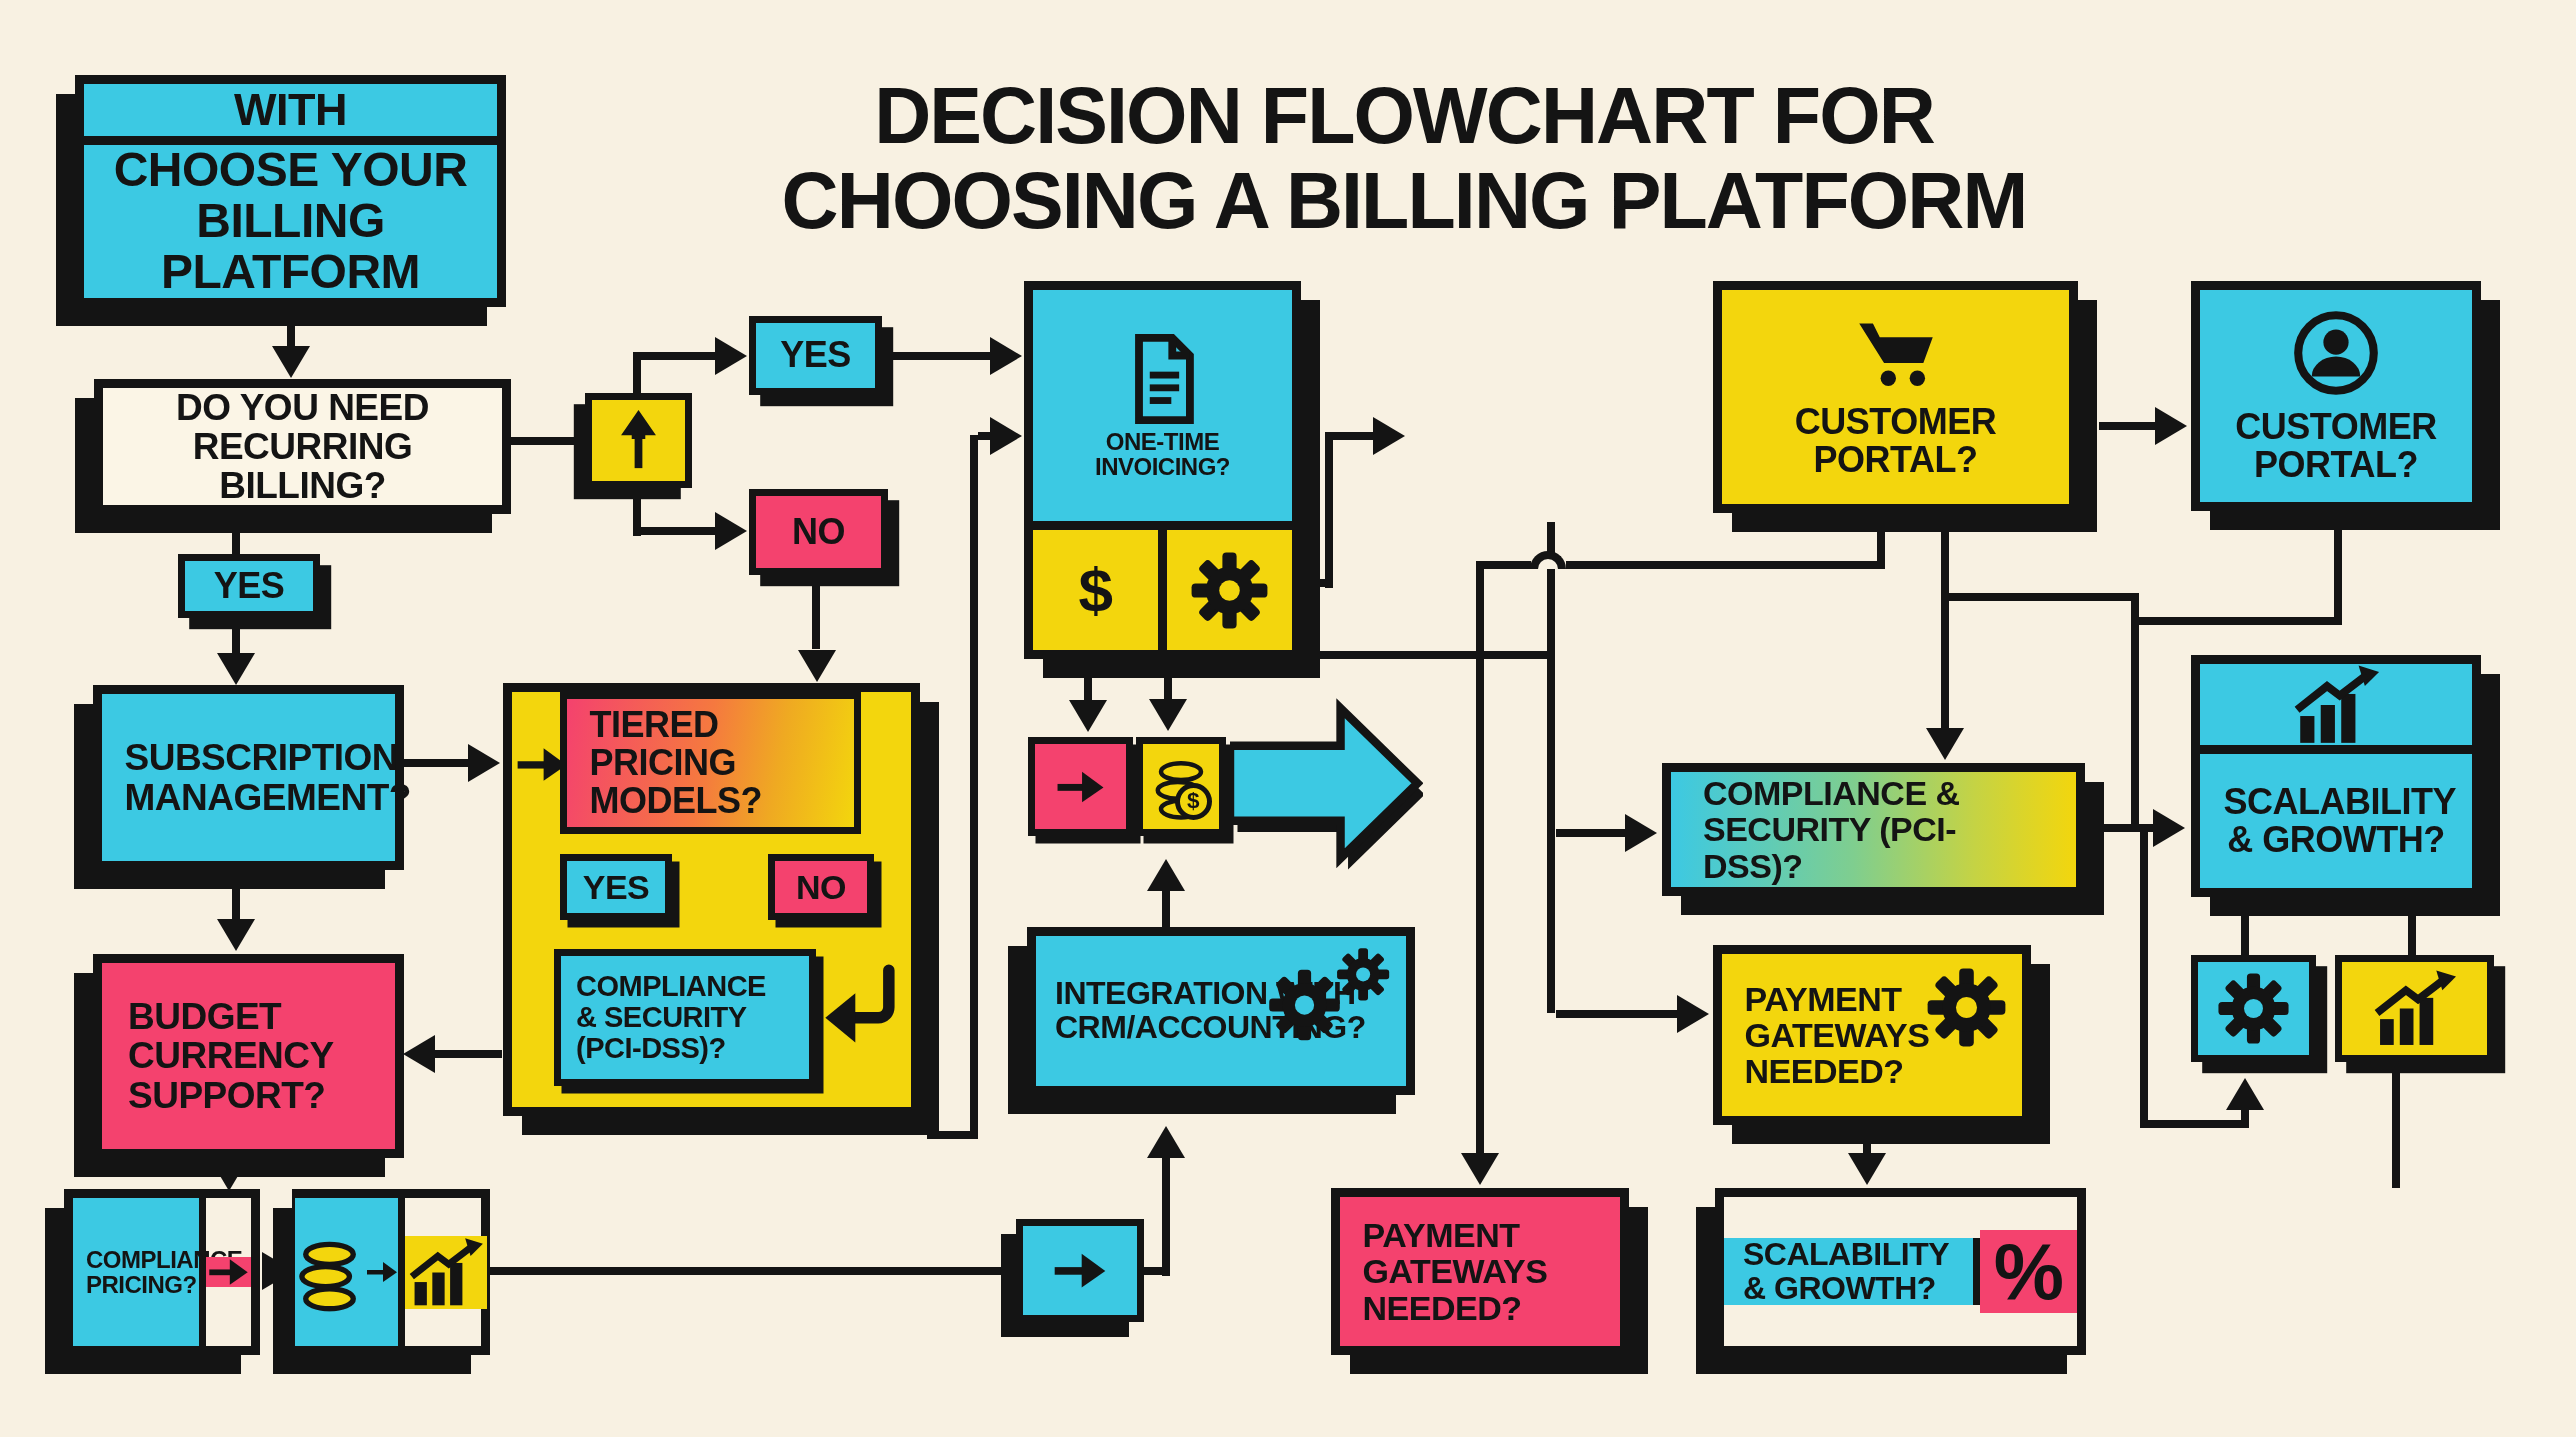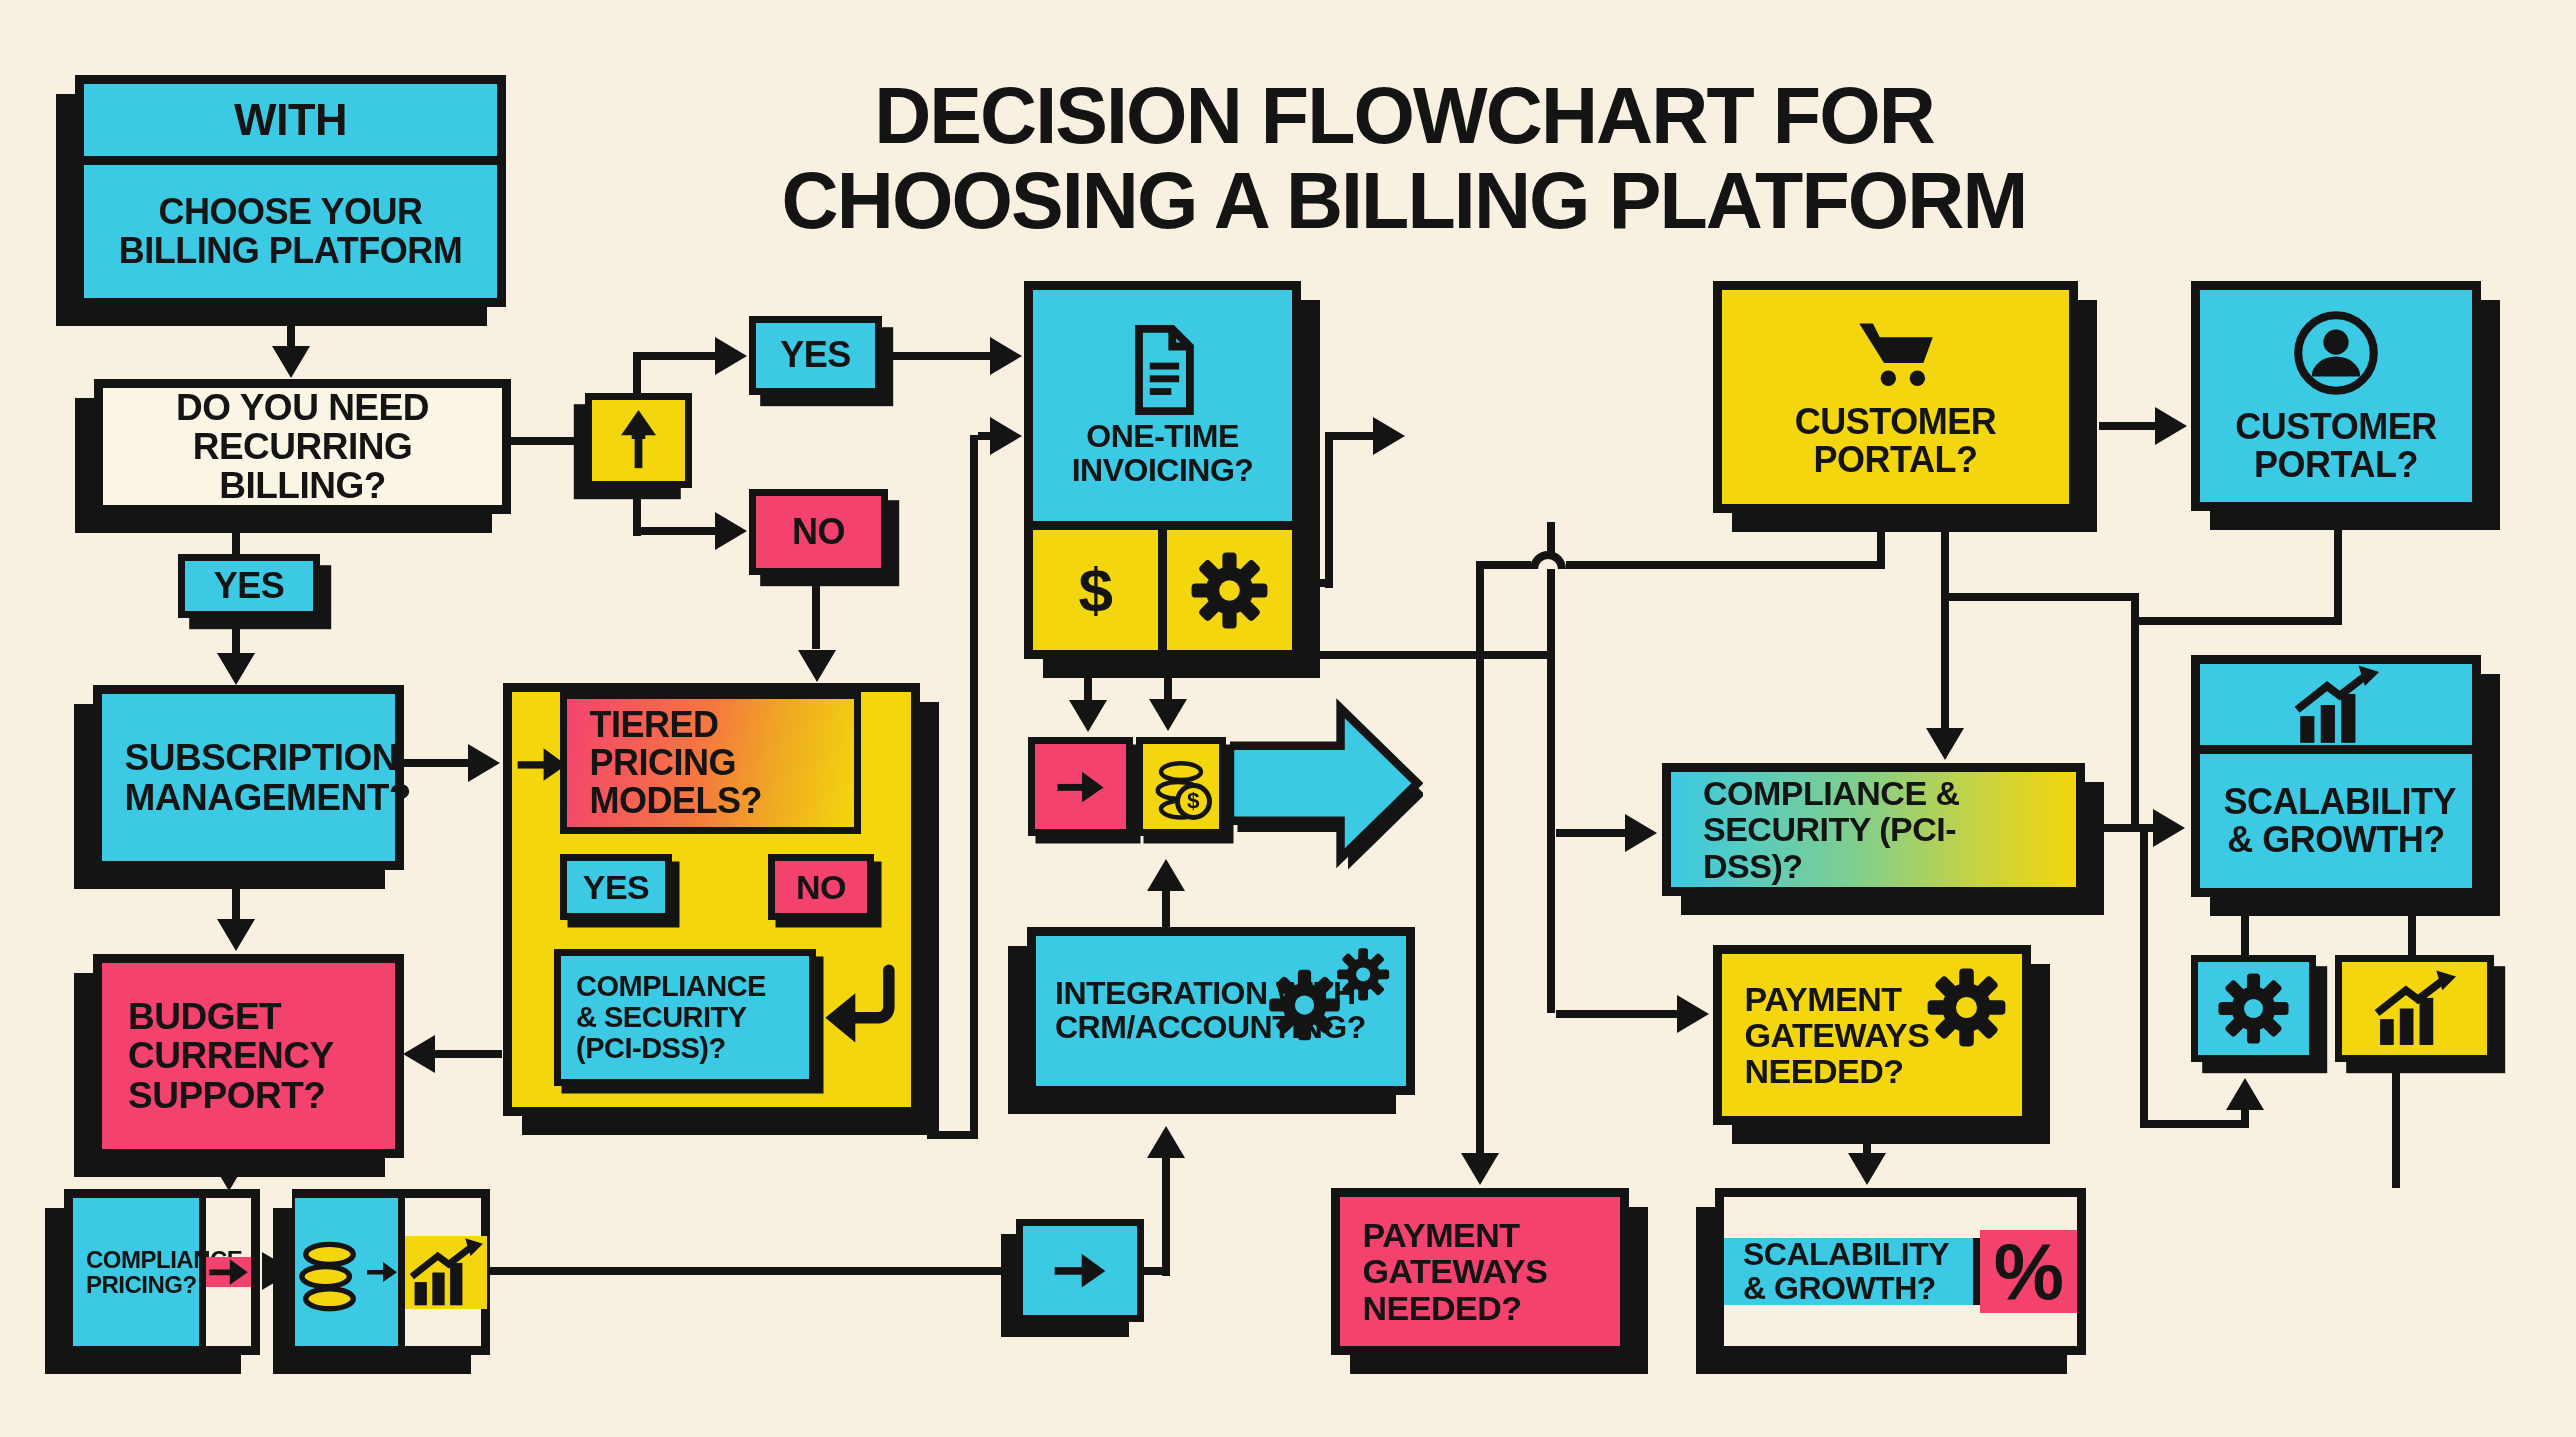--- a/index.html
+++ b/index.html
@@ -176,21 +176,21 @@
     <div class="ah d" style="left:1848px;top:1153px"></div>
   </div>
 
   <div class="title">DECISION FLOWCHART FOR
 CHOOSING A BILLING PLATFORM</div>
 
   <div class="box cyan sl col" style="left:75px;top:75px;width:431px;height:232px;padding:0">
     <div style="width:100%;height:81px;display:flex;align-items:center;justify-content:center;border-bottom:9.4px solid var(--ink);font-size:45px">
       <span class="lbl">WITH</span>
     </div>
-    <div style="flex:1;display:flex;align-items:center;justify-content:flex-end;font-size:36px;padding:0 28px">
+    <div style="flex:1;display:flex;align-items:center;justify-content:flex-end;font-size:48px;padding:0 28px">
       <span class="lbl">CHOOSE YOUR BILLING PLATFORM</span>
     </div>
   </div>
 
   <div class="box cream sl" style="left:94px;top:379px;width:417px;height:135px;font-size:37px;padding:15px 19px">
     <span class="lbl">DO YOU NEED RECURRING BILLING?</span>
   </div>
 
   <div class="box cyan b8 sr12" style="left:178px;top:554px;width:142px;height:64px;font-size:36px">
     <span class="lbl">YES</span>
@@ -215,21 +215,21 @@
     <div class="col" style="flex:1;display:flex;align-items:center;justify-content:center;width:100%;border-bottom:9.4px solid var(--ink)">
       <svg class="ic" viewBox="0 0 80 96" width="79" height="94">
         <path d="M16 6 H50 L68 24 V90 H16 Z" fill="none" stroke="#141414" stroke-width="8"></path>
         <path d="M50 6 V24 H68" fill="none" stroke="#141414" stroke-width="8"></path>
         <g stroke="#141414" stroke-width="7">
             <line x1="27" y1="44" x2="57" y2="44"></line>
             <line x1="27" y1="57" x2="57" y2="57"></line>
             <line x1="27" y1="70" x2="49" y2="70"></line>
           </g>
       </svg>
-      <span class="lbl" style="font-size:32px;margin-top:3px;width:215px">ONE-TIME INVOICING?</span>
+      <span class="lbl" style="font-size:24px;margin-top:3px;width:215px">ONE-TIME INVOICING?</span>
     </div>
     <div style="display:flex;width:100%;height:120px">
       <div class="yellow" style="flex:1;display:flex;align-items:center;justify-content:center;border-right:9.4px solid var(--ink);font-size:62px">
         <span>$</span>
       </div>
       <div class="yellow" style="flex:1;display:flex;align-items:center;justify-content:center">
         <svg class="ic" viewBox="0 0 100 100" width="79" height="79" style="color:#141414">
           <use href="#gear-base"></use>
             <circle cx="50" cy="50" r="13" fill="var(--yellow)"></circle>
         </svg>

